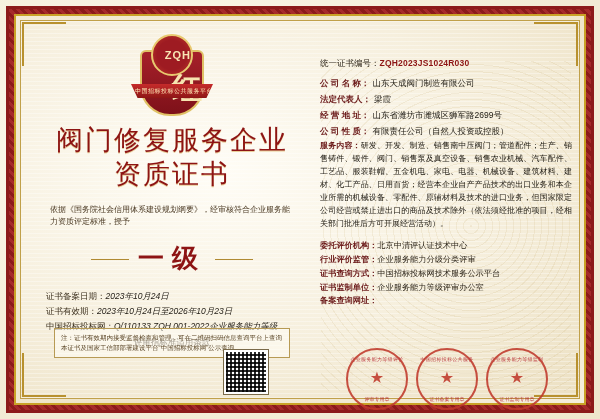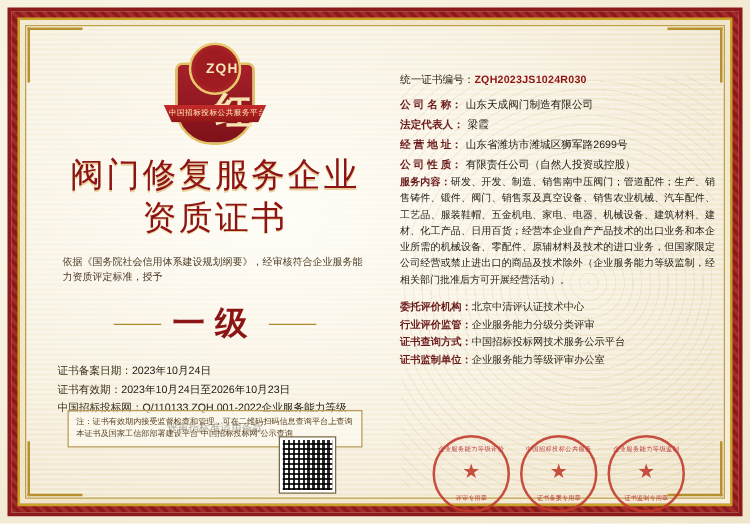--- a/index.html
+++ b/index.html
@@ -114,21 +114,21 @@
   }
   .grade-wrap:before{left:-6px;}
   .grade-wrap:after{right:-6px;}
 
   .meta{
     margin:10px auto 0;width:252px;text-align:left;
     font-size:8.5px;color:#3b2f1d;line-height:1.75;
   }
   .meta .row{display:block;white-space:nowrap;}
   .meta .row span.k{color:#3b2f1d;}
-  .meta .row span.v{color:#1f1a12;}
+  .meta .row span.v{color:#1f1a12;font-style:italic;}
   .meta .center{display:block;text-align:center;margin-top:1px;}
 
   .note{
     position:absolute;left:26px;top:300px;width:236px;
     border:1px solid #b79a54;
     padding:4px 6px;box-sizing:border-box;
     font-size:6.5px;color:#5a4526;line-height:1.5;text-align:left;
     background:rgba(255,253,245,.55);
   }
   .qr{
@@ -266,35 +266,38 @@
     <div class="field">
       <span class="k">经 营 地 址：</span>
       <span class="v">山东省潍坊市潍城区狮军路2699号</span>
     </div>
     <div class="field">
       <span class="k">公 司 性 质：</span>
       <span class="v">有限责任公司（自然人投资或控股）</span>
     </div>
 
     <div class="scope">
-      <span class="k">服务内容：</span><span>研发、开发、制造、销售南中压阀门；管道配件；生产、销售铸件、锻件、阀门、销售泵及真空设备、销售农业机械、汽车配件、工艺品、服装鞋帽、五金机电、家电、电器、机械设备、建筑材料、建材、化工产品、日用百货；经营本企业自产产品技术的出口业务和本企业所需的机械设备、零配件、原辅材料及技术的进口业务，但国家限定公司经营或禁止进出口的商品及技术除外（企业服务能力等级监制，经相关部门批准后方可开展经营活动）。</span>
+      <span class="k">服务内容：</span><span>研发、开发、制造、销售南中压阀门；管道配件；生产、销售铸件、锻件、阀门、销售泵及真空设备、销售农业机械、汽车配件、工艺品、服装鞋帽、五金机电、家电、电器、机械设备、建筑材料、建材、化工产品、日用百货；经营本企业自产产品技术的出口业务和本企业所需的机械设备、零配件、原辅材料及技术的进口业务，但国家限定公司经营或禁止进出口的商品及技术除外（依法须经批准的项目，经相关部门批准后方可开展经营活动）。</span>
     </div>
 
     <div class="orgblock">
       <div>
         <span class="k">委托评价机构：</span><span>北京中清评认证技术中心</span>
       </div>
       <div>
         <span class="k">行业评价监管：</span><span>企业服务能力分级分类评审</span>
       </div>
       <div>
         <span class="k">证书查询方式：</span><span>中国招标投标网技术服务公示平台</span>
       </div>
       <div>
         <span class="k">证书监制单位：</span><span>企业服务能力等级评审办公室</span>
+      </div>
+      <div>
+        <span class="k">备案查询网址：</span>
       </div>
     </div>
 
     <div class="seals">
       <div class="seal seal1">
         <div class="t">企业服务能力等级评价</div>
         <div class="star">★</div>
         <div class="b">评审专用章</div>
       </div>
       <div class="seal seal2">

